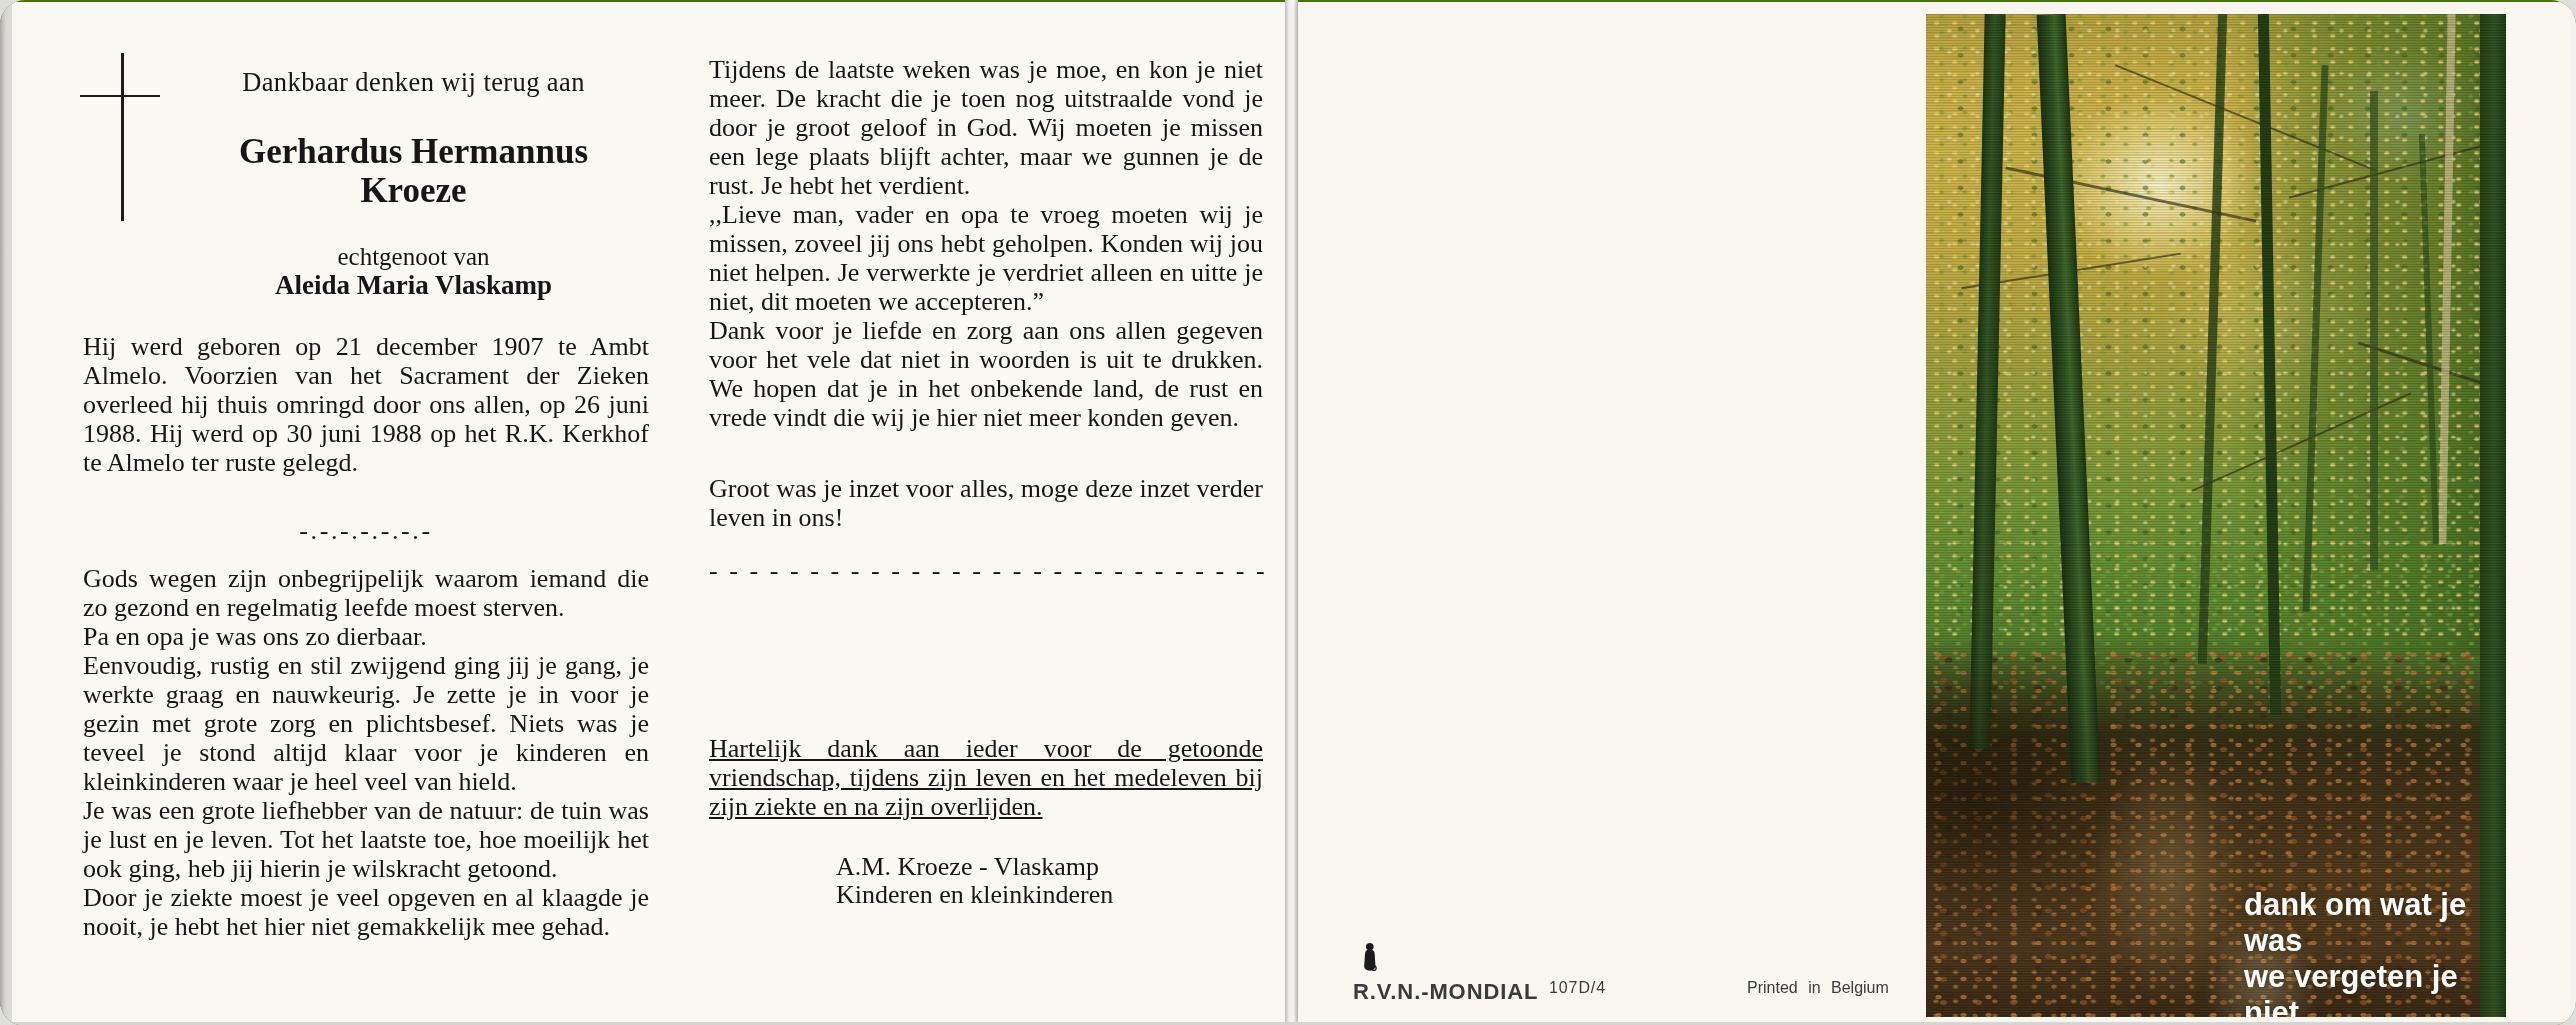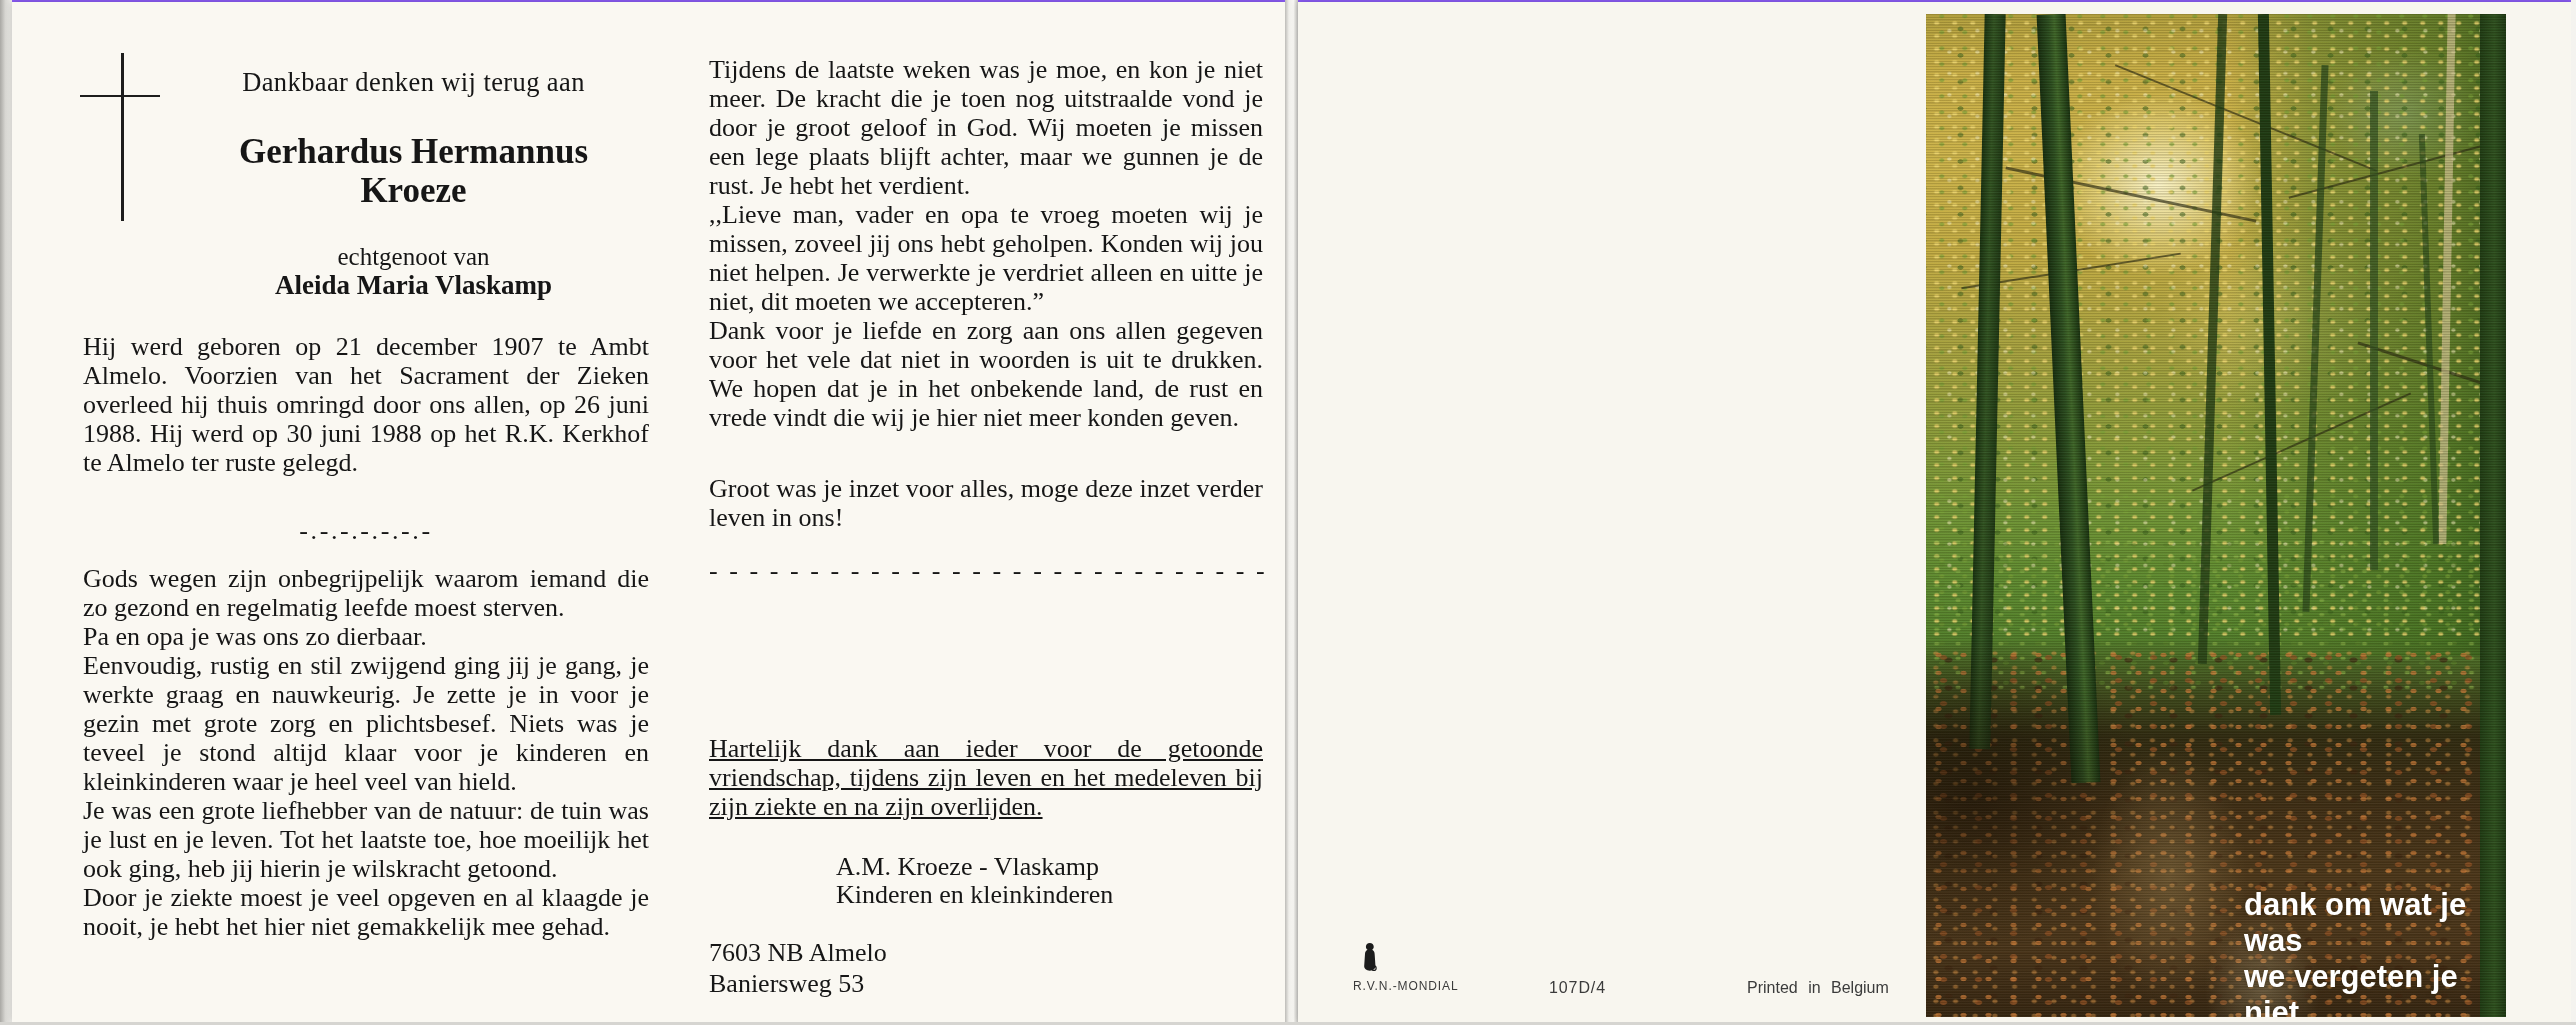--- a/index.html
+++ b/index.html
@@ -1,17 +1,17 @@
 <!DOCTYPE html>
 <html style="font-size:13.7px"><head>
 <meta charset="utf-8">
 <style>
   html,body{margin:0;padding:0;background:#dededa;}
-  #scan{position:relative;width:2576px;height:1026px;background:#8b5cf6;overflow:hidden;
-        font-family:"Liberation Serif","DejaVu Serif",serif;color:#161616;}
+  #scan{position:relative;width:2576px;height:1026px;background:#4d7c0f;overflow:hidden;
+        font-family:"Liberation Serif","DejaVu Serif",serif;color:#161616;border-radius:25px;}
 
   
   .edge-left{position:absolute;left:0;top:0;width:12px;height:1026px;
              background:linear-gradient(90deg,#a9a8a4,#d8d7d3 45%,#f2f1ed);}
   .card-gap{position:absolute;left:1285px;top:0;width:13px;height:1026px;
             background:linear-gradient(90deg,#bdbcb8,#efeeea 30%,#f8f7f3 65%,#c9c8c4);}
   .edge-right{position:absolute;right:0;top:0;width:5.1px;height:1026px;background:#f4f3ef;}
   .edge-bottom{position:absolute;left:0;bottom:0;width:2576px;height:4.3px;background:#d6d5d1;}
 
   
@@ -40,21 +40,21 @@
   .p-effort{left:697px;top:472px;width:554px;line-height:29px;}
   .dashes{position:absolute;left:697px;top:554px;width:564px;font-size:26px;
           word-spacing:5.1px;white-space:nowrap;overflow:hidden;}
   .p-thanks{left:697px;top:732px;width:554px;line-height:29px;text-decoration:underline;}
   .signature{position:absolute;left:824px;top:851px;font-size:26px;line-height:28px;}
   .address{position:absolute;left:697px;top:935px;font-size:26px;line-height:31px;}
 
   
   .marks{font-family:"Liberation Sans","DejaVu Sans",sans-serif;color:#3b3b3b;}
   .mark-logo{position:absolute;left:65px;top:940px;}
-  .mark-pub{position:absolute;left:55px;top:977px;font-size:12px;letter-spacing:0.9px;}
+  .mark-pub{position:absolute;left:55px;top:977px;font-size:22px;letter-spacing:0.9px;font-weight:bold;}
   .mark-code{position:absolute;left:251px;top:977px;font-size:16px;letter-spacing:0.9px;}
   .mark-origin{position:absolute;left:449px;top:977px;font-size:16px;word-spacing:6px;text-align:center;}
 
   
   #photo{position:absolute;left:628px;top:12px;width:580px;height:1003px;overflow:hidden;
          background:#6a8a30;}
   .ph{position:absolute;}
   .ph-grad{inset:0;background:linear-gradient(180deg,
       #b3a03c 0%,#c9af45 6%,#cdb449 14%,#c3ac42 24%,#a8a23e 33%,
       #8a9b38 42%,#6f9434 50%,#5c8a2e 57%,#52802a 62%,
@@ -143,24 +143,20 @@
 Dank voor je liefde en zorg aan ons allen gegeven voor het vele dat niet in woorden is uit te drukken. We hopen dat je in het onbekende land, de rust en vrede vindt die wij je hier niet meer konden geven.</div>
     <div class="para p-effort">Groot was je inzet voor alles, moge deze inzet verder leven in ons!</div>
     <div class="dashes">- - - - - - - - - - - - - - - - - - - - - - - - - - - -</div>
     <div class="para p-thanks">Hartelijk dank aan ieder voor de getoonde vriendschap, tijdens zijn leven en het medeleven bij zijn ziekte en na zijn overlijden.</div>
 
     <div class="signature">
       <div>A.M. Kroeze - Vlaskamp</div>
       <div>Kinderen en kleinkinderen</div>
     </div>
 
-    <div class="address">
-      <div>7603 NB Almelo</div>
-      <div>Baniersweg 53</div>
-    </div>
   </div>
 
   <div class="card-gap"></div>
 
   <div class="card" id="card-photo-side">
 
     <div class="mark-logo">
       <svg width="14.5" height="31" viewBox="0 0 17 36">
         <path fill="#1c1c1c" d="M8 1c2.7 0 4.6 1.8 4.6 4.3 0 1.7-.8 2.9-1.9 3.7 1.9 1 3 2.9 3 5.4l.9 13.7c.2 3-2.5 5.4-6.6 5.4s-6.8-2.4-6.6-5.4l.9-13.7c0-2.5 1.1-4.4 3-5.4-1.1-.8-1.9-2-1.9-3.7C3.4 2.8 5.3 1 8 1z"></path>
         <circle cx="12.8" cy="30.5" r="2.6" fill="none" stroke="#1c1c1c" stroke-width="1.4"></circle>

